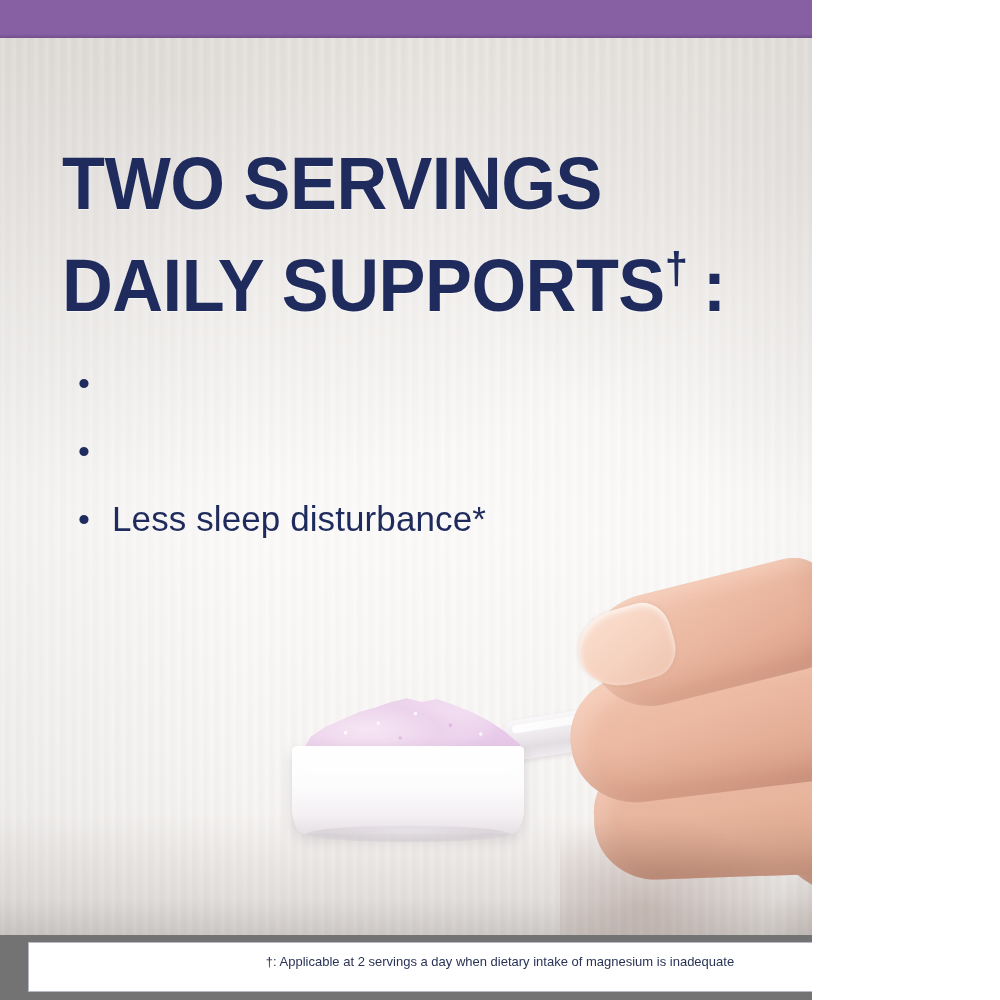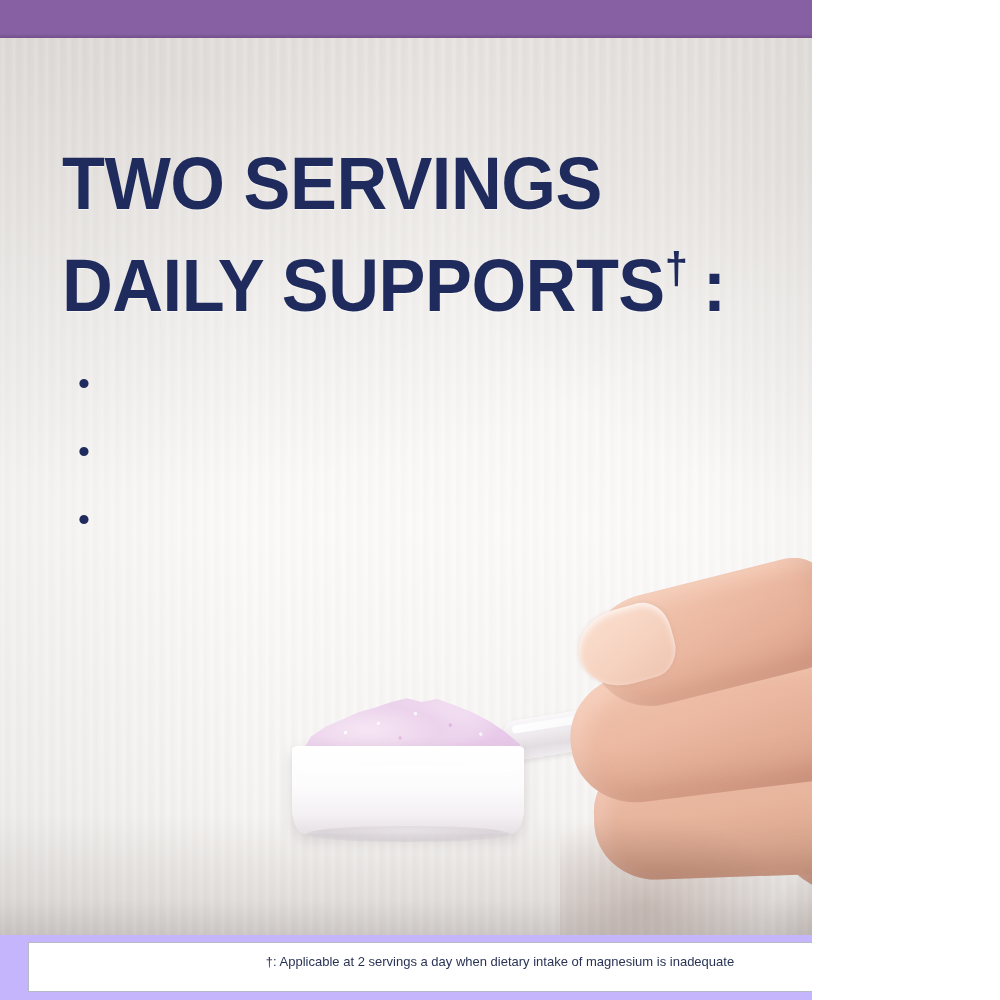--- a/index.html
+++ b/index.html
@@ -202,21 +202,21 @@
     left:0;top:0;width:460px;height:430px;
     background:
       radial-gradient(ellipse 45% 30% at 18% 86%, rgba(120,70,55,0.25) 0%, rgba(120,70,55,0) 70%),
       radial-gradient(ellipse 40% 35% at 72% 95%, rgba(100,58,45,0.35) 0%, rgba(100,58,45,0) 70%);
     pointer-events:none;
   }
 
   
   .footer{
     position:absolute;left:0;top:935px;width:1000px;height:65px;
-    background:#c4b5fd;
+    background:#737373;
   }
   .footer-box{
     position:absolute;left:28px;top:7px;width:944px;height:50px;
     border:1px solid #b6bac6;
     background:#ffffff;
     box-sizing:border-box;
   }
   .footer-line{
     color:#2a3356;
     font-size:13px;
@@ -249,20 +249,21 @@
 
     <div class="bullets">
       <div class="bullet-row">
         <span class="bullet-dot">•</span>
       </div>
       <div class="bullet-row">
         <span class="bullet-dot">•</span>
       </div>
       <div class="bullet-row">
         <span class="bullet-dot">•</span>
+        <span class="bullet-text">Less sleep disturbance*</span>
       </div>
     </div>
 
     <div class="scoop">
       <div class="handle">
         <div class="hl"></div>
       </div>
       <div class="powder">
         <div class="mound"></div>
         <div class="speckle"></div>

